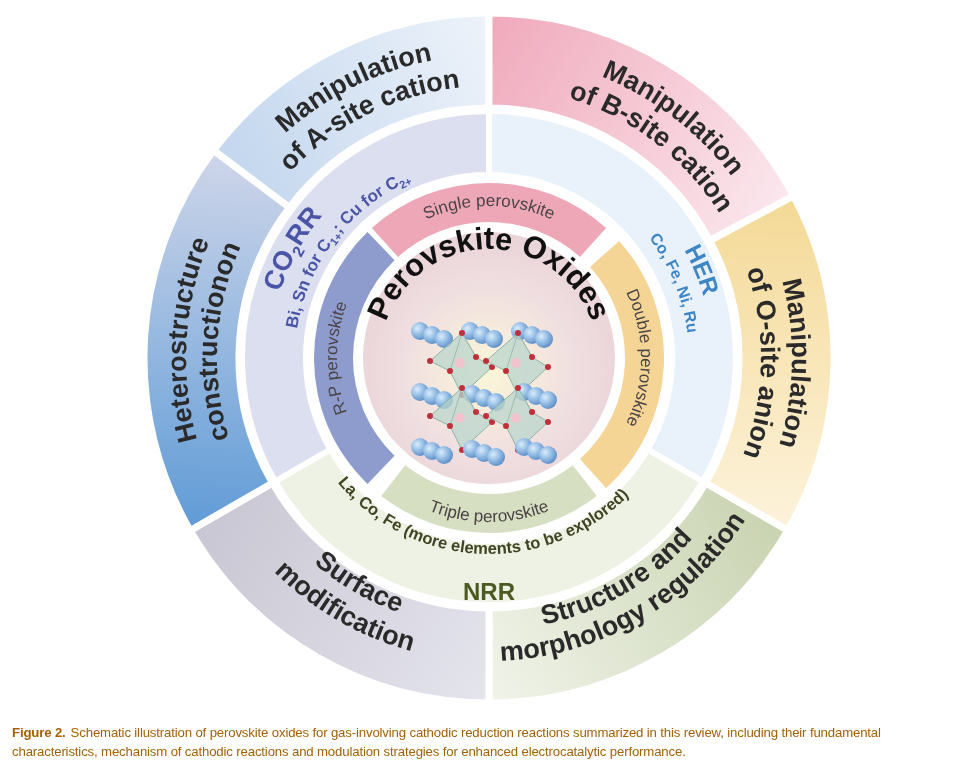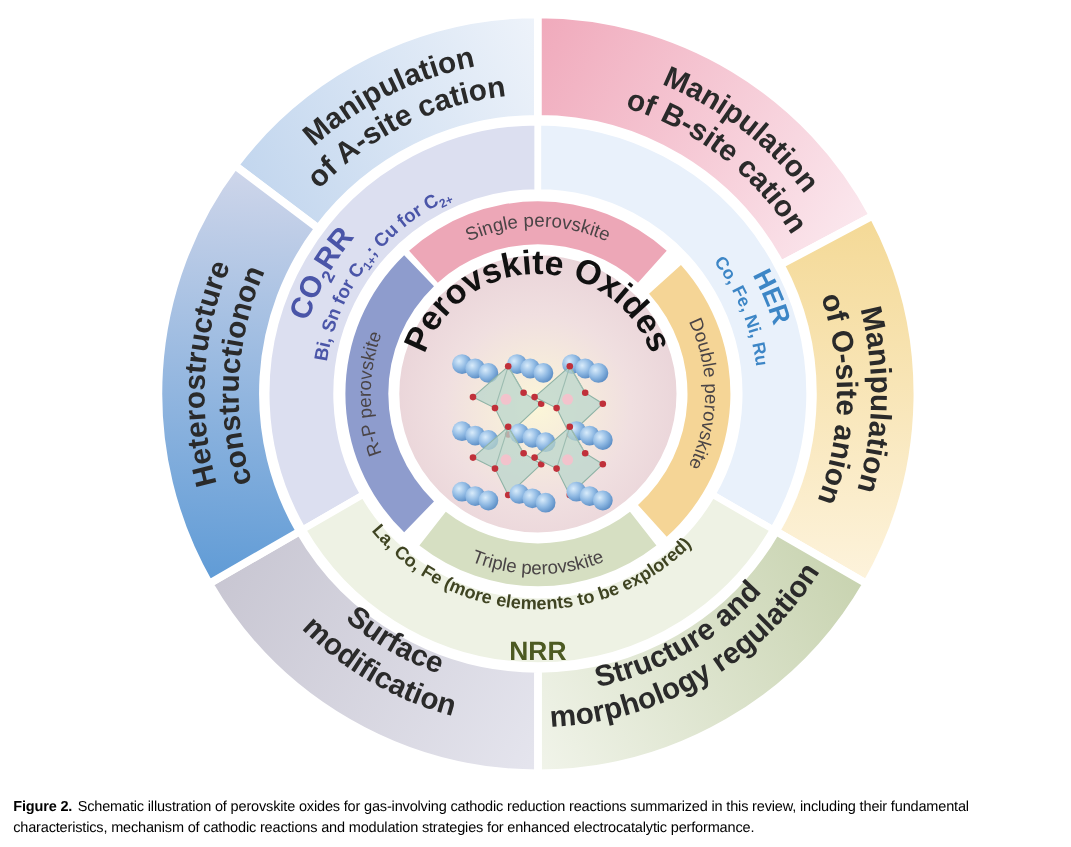--- a/index.html
+++ b/index.html
@@ -1,20 +1,20 @@
 <!DOCTYPE html>
 <html><head>
 <meta charset="utf-8">
 <style>
   html, body { margin: 0; padding: 0; background: #ffffff; }
   body { width: 974px; height: 770px; position: relative; overflow: hidden; font-family: "Liberation Sans", sans-serif; }
   #diagram { position: absolute; left: 0; top: 0; width: 974px; height: 700px; }
   #caption {
     position: absolute; left: 12px; top: 723px; width: 955px;
-    font-family: "Liberation Sans", sans-serif; font-size: 13.2px; line-height: 19px; color: #000000;
+    font-family: "Liberation Sans", sans-serif; font-size: 13.2px; line-height: 19px; color: #a16207;
     letter-spacing: -0.15px;
   }
   #caption .lbl { font-weight: bold; margin-right: 5px; }
   .seg-text { font-family: "Liberation Sans", sans-serif; font-weight: bold; fill: #2a2a2a; }
   .reaction-title { font-family: "Liberation Sans", sans-serif; font-weight: bold; }
   .reaction-sub { font-family: "Liberation Sans", sans-serif; font-weight: bold; }
   .type-text { font-family: "Liberation Sans", sans-serif; fill: #4a4446; }
   .core-title { font-family: "Liberation Sans", sans-serif; font-weight: bold; fill: #111; }
 </style>
 </head>

